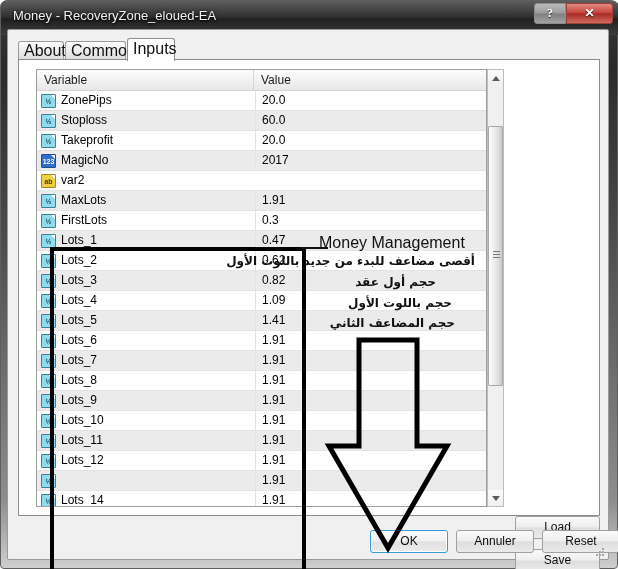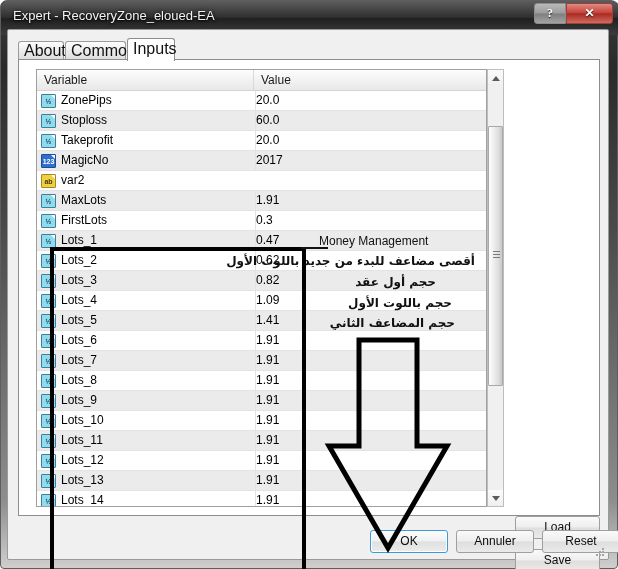--- a/index.html
+++ b/index.html
@@ -186,20 +186,21 @@
     box-sizing: border-box;
     white-space: nowrap;
     overflow: hidden;
   }
   .cell-val {
     position: absolute;
     left: 218px; top: 0; width: 231px; height: 19px;
     line-height: 19px;
     font-size: 12px;
     color: #000;
+    padding-left: 6px;
     box-sizing: border-box;
     border-left: 1px solid #e3e3e3;
     white-space: nowrap;
   }
   .row.nosep .cell-val { border-left: none; }
 
   
   .vicon {
     position: absolute;
     left: 4px; top: 3px;
@@ -234,21 +235,21 @@
     color: #111;
     white-space: nowrap;
     direction: rtl;
     z-index: 30;
     text-align: right;
   }
   #anno-mm {
     direction: ltr;
     font-family: "Liberation Sans", sans-serif;
     font-weight: normal;
-    font-size: 12px;
+    font-size: 16px;
     left: 300px; top: 174px;
     z-index: 31;
   }
   #anno-mm-rule {
     position: absolute;
     left: 282px; top: 187px;
     width: 27px; height: 0;
     border-top: 2px solid #111;
     z-index: 31;
   }
@@ -375,21 +376,21 @@
     background: #a6a6a6;
   }
 </style>
 </head>
 <body>
 
 <div id="window">
   <div id="frame-gloss"></div>
 
   <div id="titlebar">
-    <div id="title-text">Expert - RecoveryZone_eloued-EA</div>
+    <div id="title-text">Money - RecoveryZone_eloued-EA</div>
     <div class="cap-btn" id="btn-help">?</div>
     <div class="cap-btn" id="btn-close">✕</div>
   </div>
 
   <div id="client">
 
     <div id="tabstrip">
       <div class="tab" id="tab-about">About</div>
       <div class="tab" id="tab-common">Common</div>
       <div class="tab active" id="tab-inputs">Inputs</div>
@@ -493,21 +494,20 @@
               <div class="cell-var">Lots_11</div>
               <div class="cell-val">1.91</div>
             </div>
             <div class="row">
               <span class="vicon dbl">½</span>
               <div class="cell-var">Lots_12</div>
               <div class="cell-val">1.91</div>
             </div>
             <div class="row alt">
               <span class="vicon dbl">½</span>
-              <div class="cell-var">Lots_13</div>
               <div class="cell-val">1.91</div>
             </div>
             <div class="row">
               <span class="vicon dbl">½</span>
               <div class="cell-var">Lots_14</div>
               <div class="cell-val">1.91</div>
             </div>
           </div>
       </div>
 

